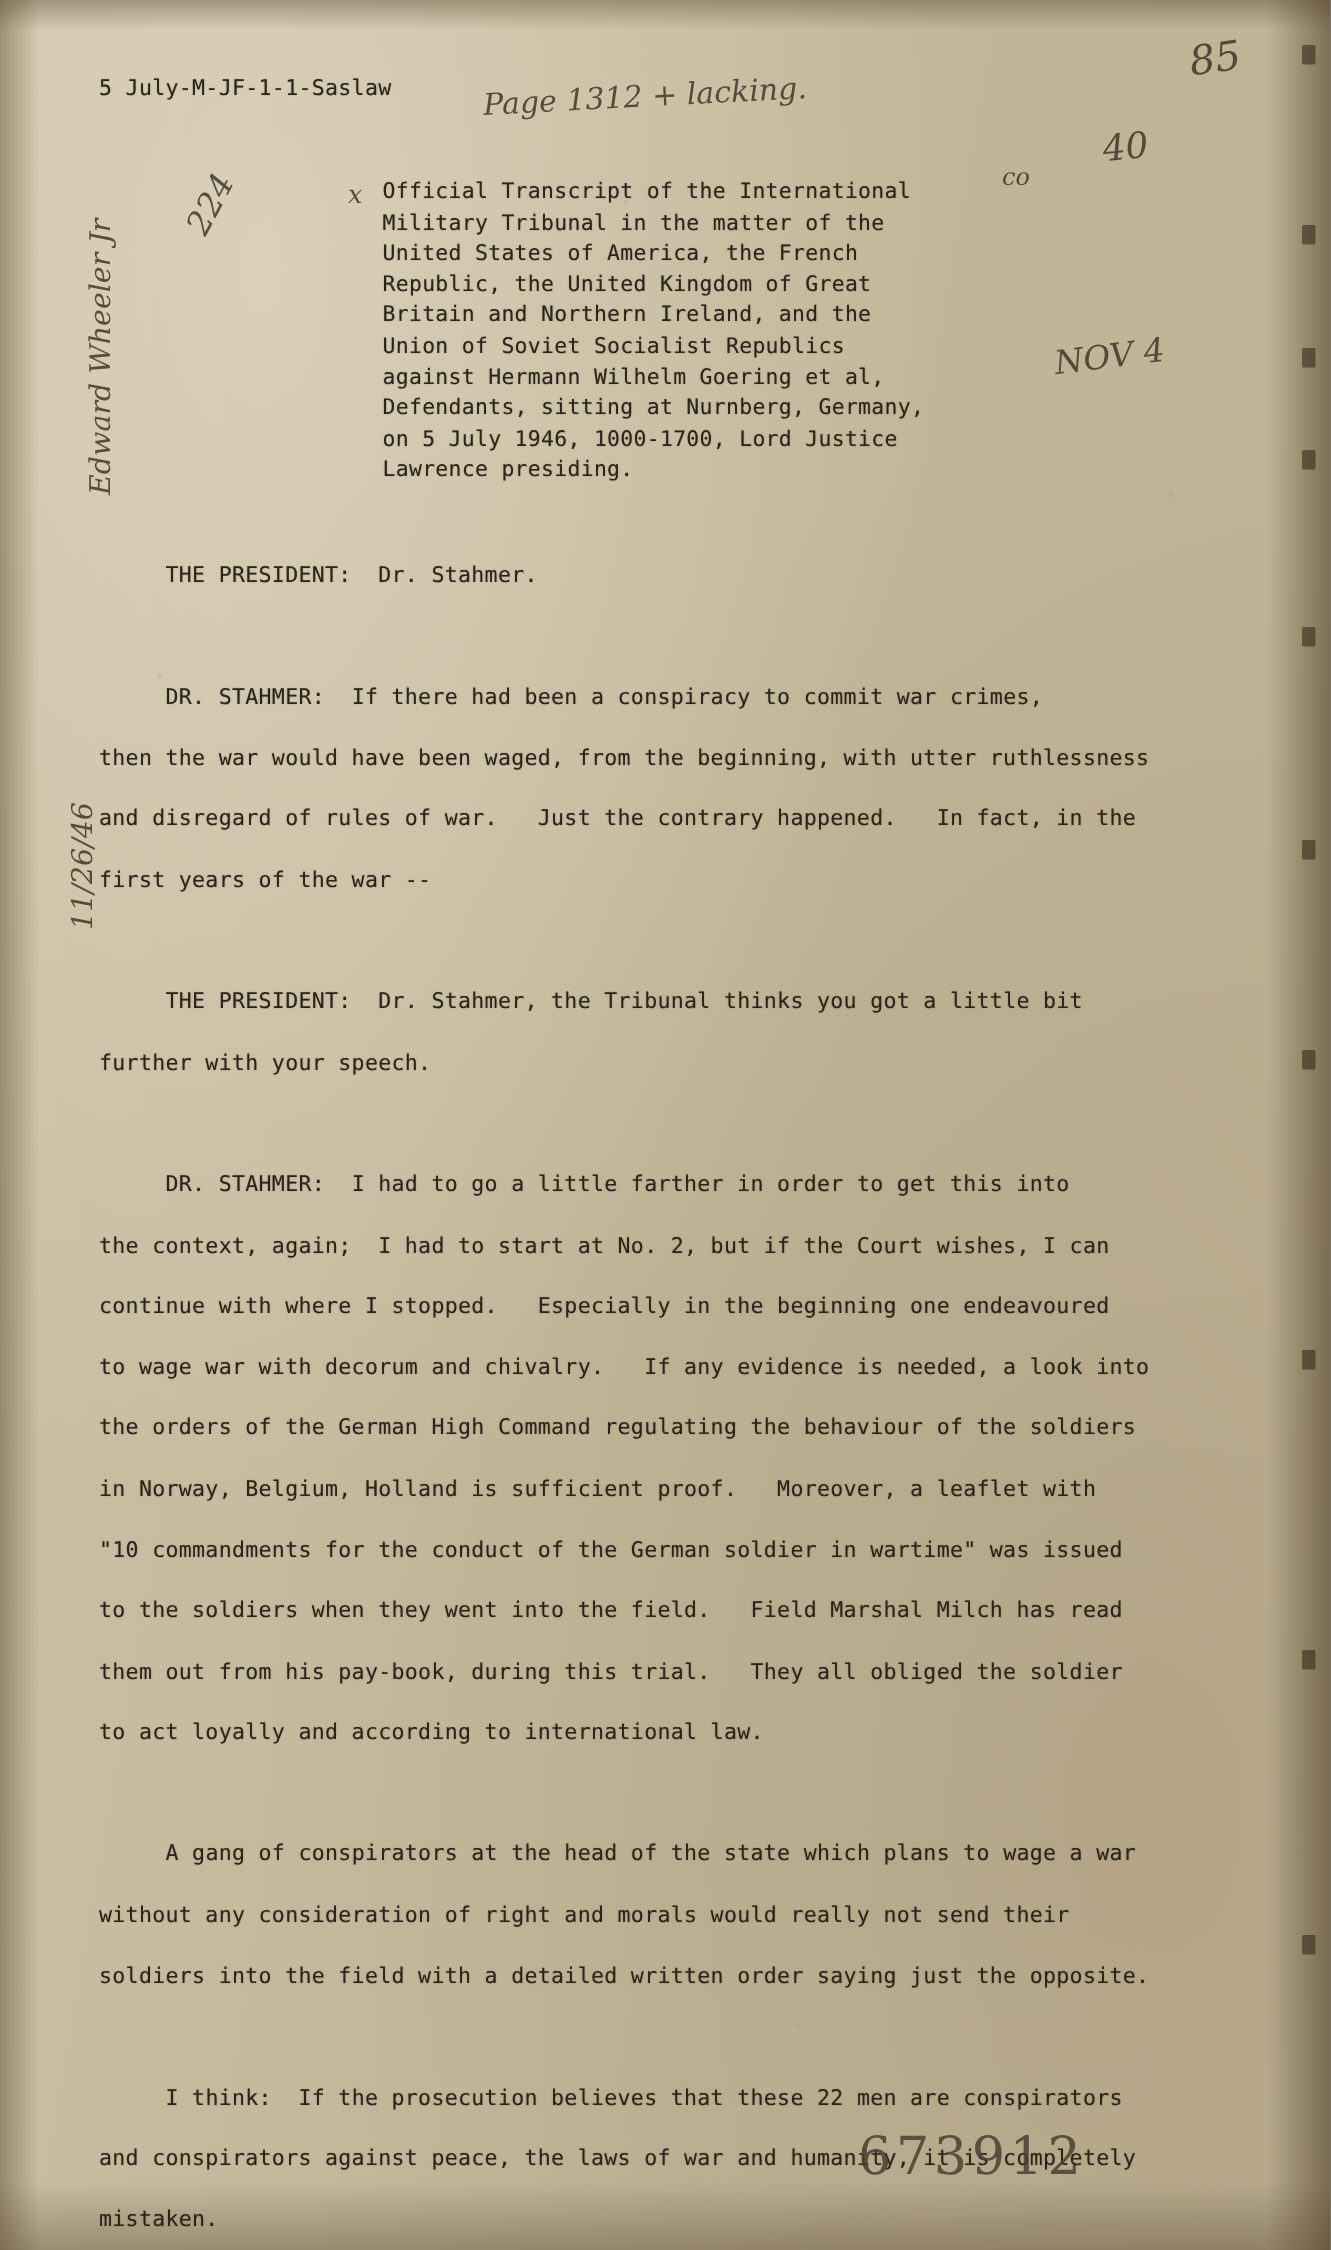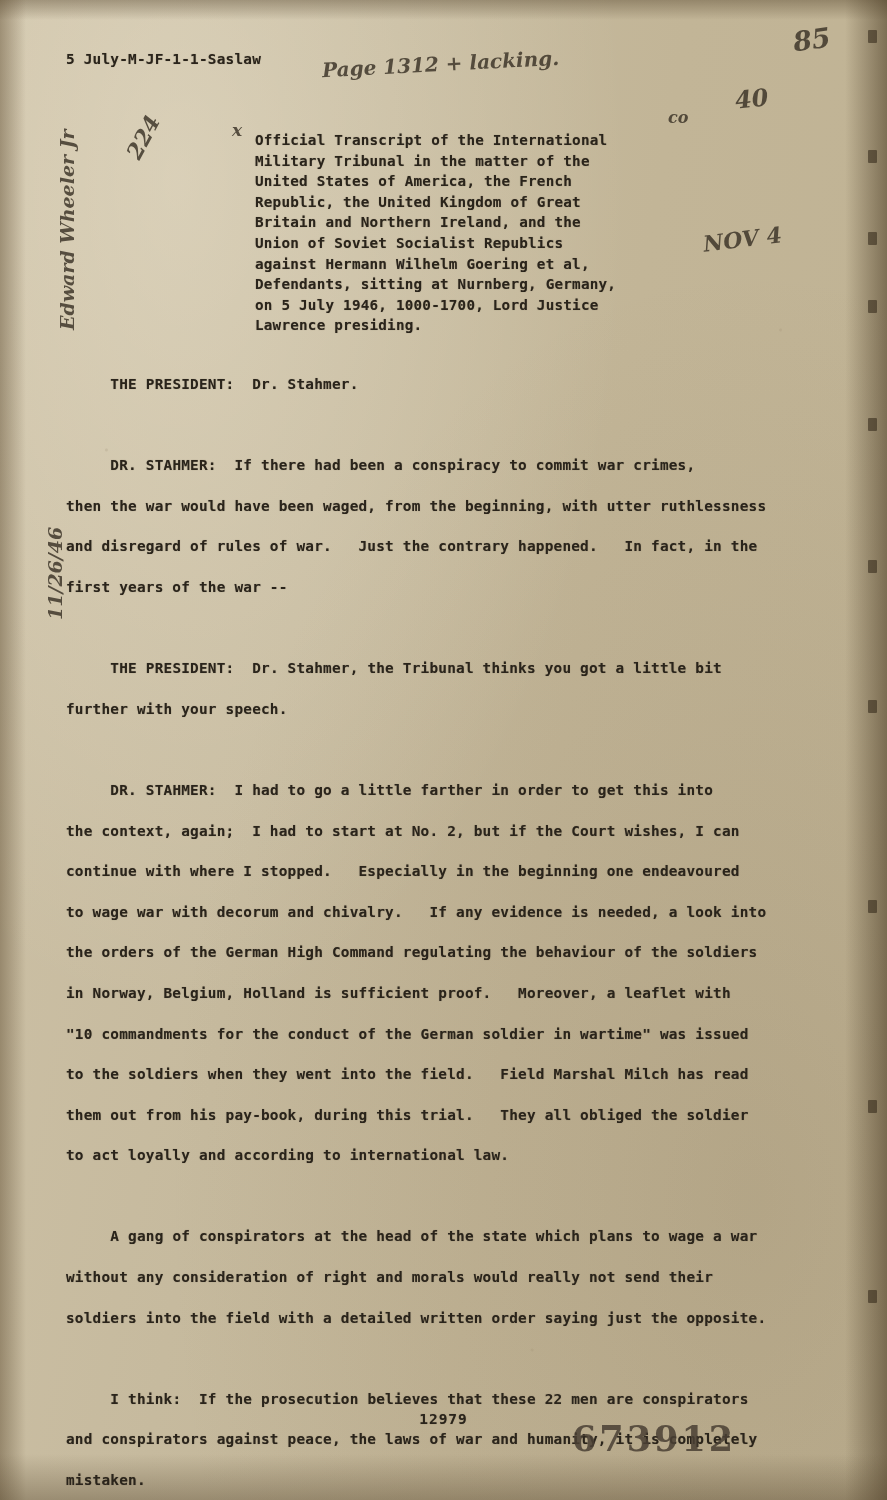--- a/index.html
+++ b/index.html
@@ -12,21 +12,20 @@
     width: 887px;
     height: 1500px;
     overflow: hidden;
     background: #c9bda2;
     background-image:
       radial-gradient(ellipse at 20% 12%, rgba(255,250,235,0.30) 0%, rgba(255,250,235,0) 45%),
       radial-gradient(ellipse at 85% 80%, rgba(120,100,70,0.18) 0%, rgba(120,100,70,0) 55%),
       linear-gradient(100deg, #cdc1a6 0%, #c6ba9e 35%, #c2b597 60%, #bfb293 100%);
     font-family: "DejaVu Sans Mono", "Liberation Mono", monospace;
     color: #241f18;
-    font-weight: bold;
   }
   
   .edge-left {
     position: absolute; left: 0; top: 0; width: 26px; height: 100%;
     background: linear-gradient(to right, rgba(90,72,45,0.45), rgba(90,72,45,0.0));
     pointer-events: none;
   }
   .edge-right {
     position: absolute; right: 0; top: 0; width: 42px; height: 100%;
     background: linear-gradient(to left, rgba(70,55,32,0.55), rgba(70,55,32,0.0));
@@ -74,21 +73,21 @@
     color: #2a241b;
     text-shadow: 0 0 1px rgba(40,32,20,.35);
   }
 
   .hdr {
     left: 66px; top: 52px;
     font-size: 14.4px;
   }
 
   .blockquote {
-    left: 255px; top: 130px;
+    left: 255px; top: 118px;
     font-size: 14.3px;
     line-height: 20.6px;
   }
 
   .body-text {
     left: 66px; top: 364px;
     width: 790px;
     font-size: 14.4px;
     line-height: 40.6px;
     white-space: pre-wrap;
@@ -209,21 +208,20 @@
      I think:  If the prosecution believes that these 22 men are conspirators
 and conspirators against peace, the laws of war and humanity, it is completely
 mistaken.
 
      It remains for the defense counsels of the individual defendants to show
 what relationship their client could have had with the alleged conspiracy.
 
      I just mentioned that Reichsmarschall Goering was the second man in the
 state.   During the trial the prosecution also referred repeatedly to this</div>
 
-  <div class="page-num typed" style="position:absolute;">12979</div>
 
   <div class="stamp-number">673912</div>
 
   <div class="hand hand-top-note">Page 1312 + lacking.</div>
 
   <div class="hand hand-85">85</div>
 
   <div class="hand hand-40">40</div>
 
   <div class="hand hand-co">co</div>

